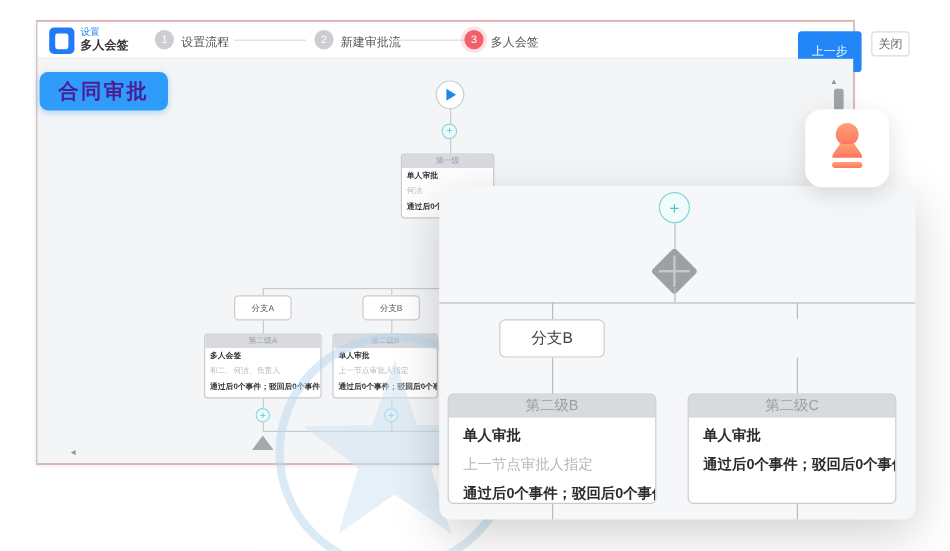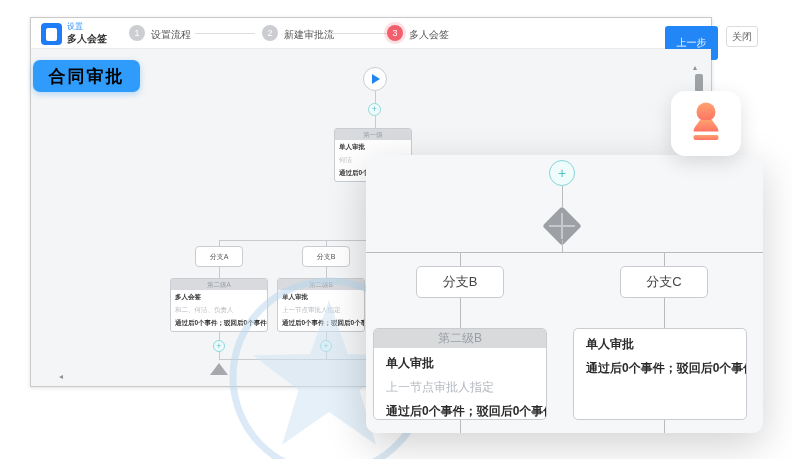--- a/index.html
+++ b/index.html
@@ -55,21 +55,21 @@
 
   .v-scroll-arrow { position:absolute; left:662px; top:14px; font-size:8px; color:#909396; }
   .v-scroll-thumb { position:absolute; left:664px; top:25px; width:8px; height:18px; background:#a0a3a6; border-radius:2px; }
   .h-scroll-arrow { position:absolute; left:28px; top:323px; font-size:8px; color:#909396; }
 
   
   .watermark { position:absolute; left:222px; top:270px; width:215px; height:215px; z-index:4; opacity:.5; pointer-events:none; }
 
   
   .flow-tag { position:absolute; left:33px; top:60px; width:107px; height:32px; background:#2f9bfa; border-radius:7px;
-              z-index:6; color:#000000; font-size:17px; font-weight:bold; letter-spacing:2px;
+              z-index:6; color:#4c1d95; font-size:17px; font-weight:bold; letter-spacing:2px;
               display:flex; align-items:center; justify-content:center; box-shadow:0 2px 6px rgba(47,155,250,.35); }
 
   
   .panel { position:absolute; left:366px; top:155px; width:397px; height:278px; background:#f6f7f8;
            border-radius:10px; z-index:10; box-shadow:0 12px 40px rgba(0,0,0,.18); overflow:hidden; }
   .panel .line { background:#b9bcbf; }
   .big-plus { position:absolute; left:183px; top:5px; width:26px; height:26px; border-radius:50%;
               background:#f0fbfc; border:1px solid #86d5d7; color:#4fc3c6; font-size:14px; line-height:24px; text-align:center; }
   .diamond { position:absolute; left:182px; top:57px; width:28px; height:28px; background:#9da0a4;
              transform:rotate(45deg); border-radius:3px; }
@@ -202,25 +202,23 @@
     </div>
   <div class="line" style="left:94px; top:143px; width:1px; height:30px"></div>
   <div class="big-card" style="left:7px">
     <div class="hd">第二级B</div>
     <div class="row b">单人审批</div>
     <div class="row g">上一节点审批人指定</div>
     <div class="row b">通过后0个事件；驳回后0个事件</div>
   </div>
   <div class="line" style="left:94px; top:265px; width:1px; height:13px"></div>
 
-  <div class="branch-box" style="left:254px">
-      <span>分支C</span>
-    </div>
   <div class="line" style="left:298px; top:143px; width:1px; height:30px"></div>
   <div class="big-card" style="left:207px">
+    <div class="hd">第二级C</div>
     <div class="row b">单人审批</div>
     <div class="row b">通过后0个事件；驳回后0个事件</div>
   </div>
   <div class="line" style="left:298px; top:265px; width:1px; height:13px"></div>
 </div>
 
 <div class="stamp-card">
   <svg width="40" height="46" viewBox="0 0 40 46">
     <defs>
       <linearGradient id="stampGrad" x1="0" y1="0" x2="0" y2="1">

